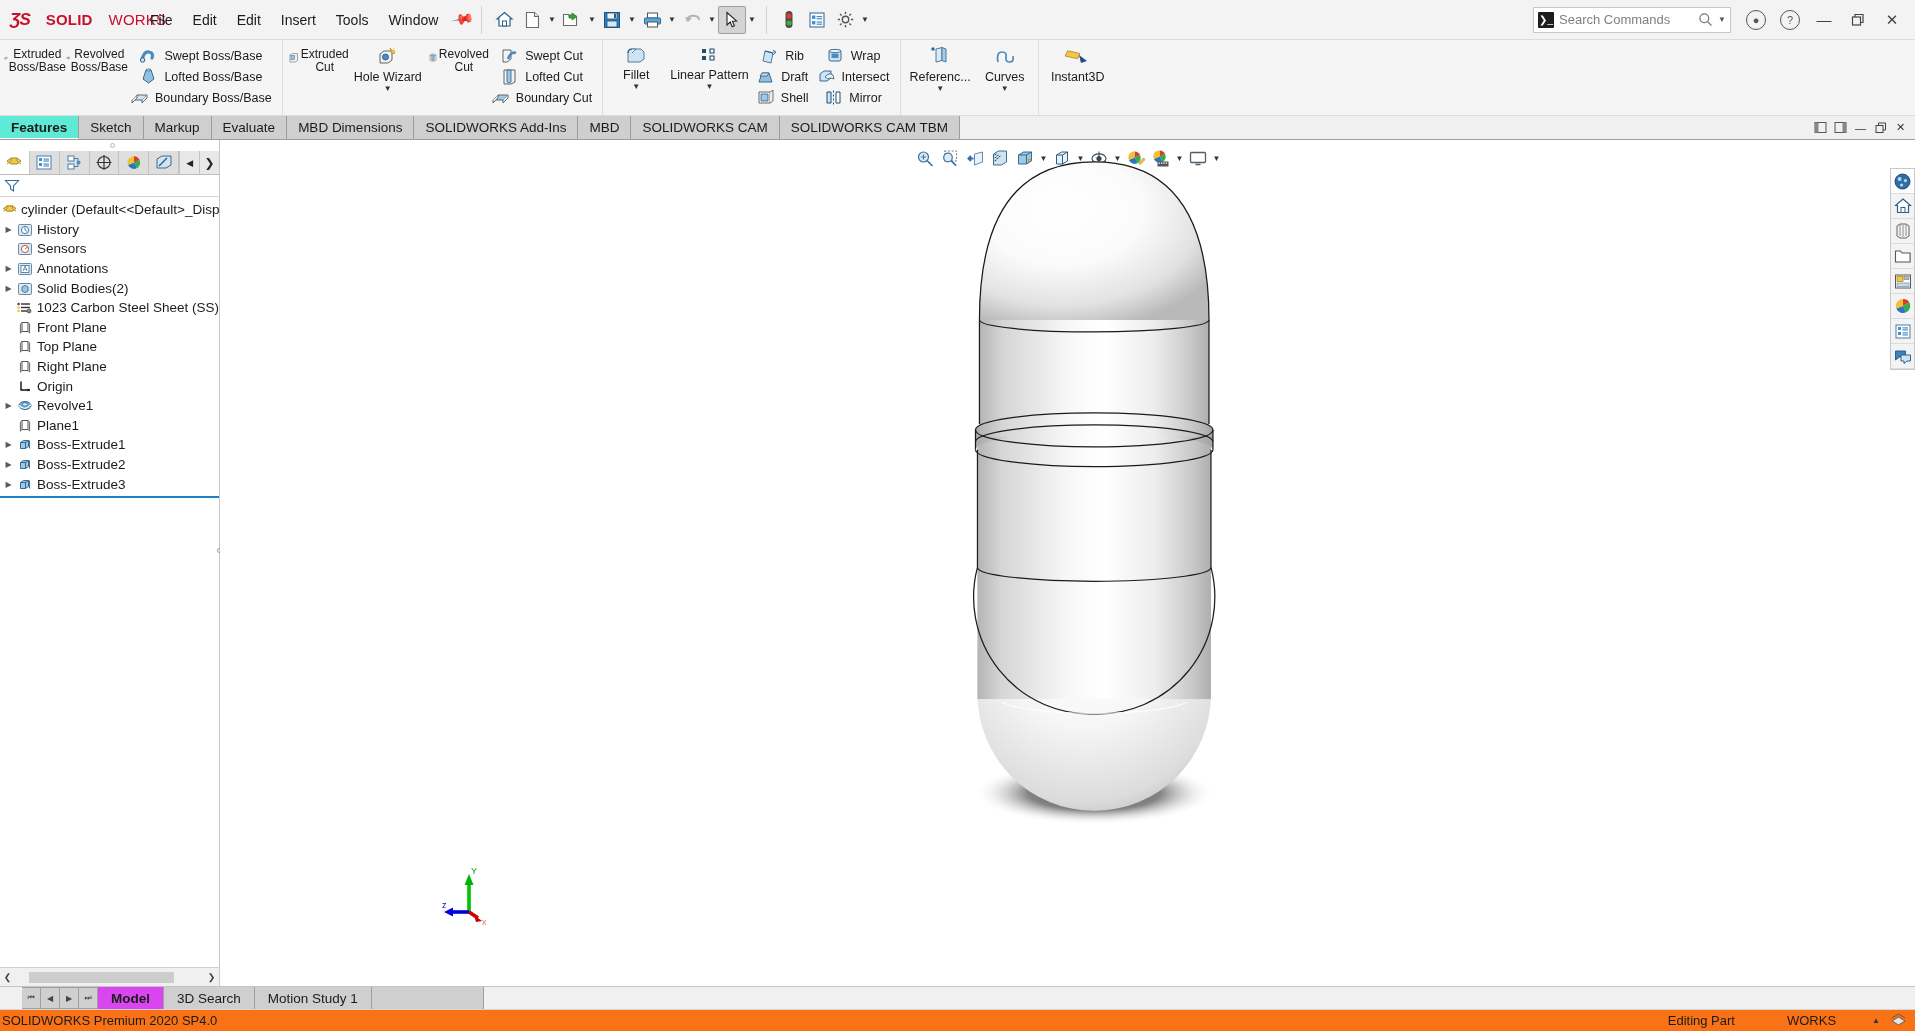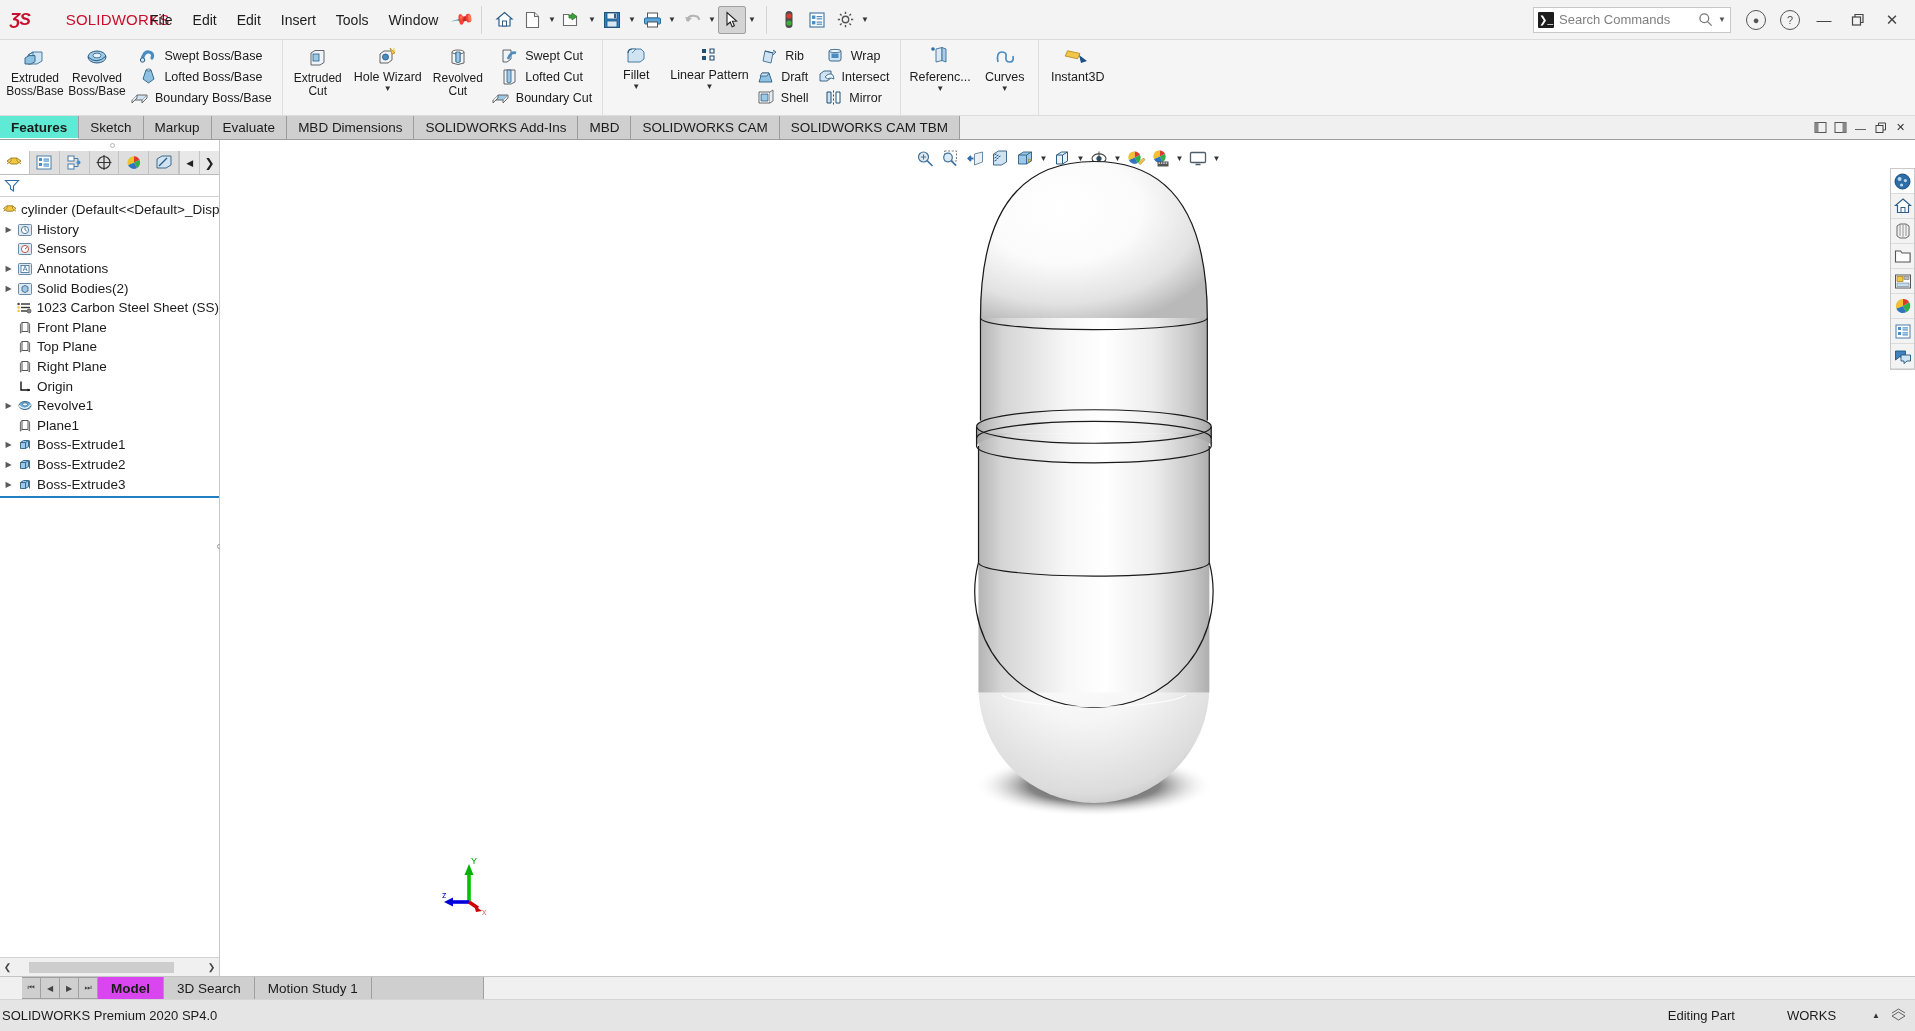--- a/index.html
+++ b/index.html
@@ -10,23 +10,23 @@
     background: #ffffff; overflow: hidden;
     -webkit-font-smoothing: antialiased;
   }
   .app { width: 1915px; height: 1031px; display: flex; flex-direction: column; position: relative; background:#fff; }
 
   
   .titlebar {
     height: 40px; min-height:40px; display: flex; align-items: center;
     background: #f3f3f3; border-bottom: 1px solid #dcdcdc; position: relative;
   }
-  .sw-logo { display:flex; align-items:center; gap:0; padding-left: 10px; width: 140px; }
+  .sw-logo { display:flex; align-items:center; gap:16px; padding-left: 10px; width: 140px; }
   .sw-logo .ds { color:#c8102e; font-weight:bold; font-size:17px; font-style:italic; letter-spacing:-1px;}
-  .sw-logo .solid { color:#c8102e; font-weight:normal; font-size:15px; letter-spacing:0.2px;margin-left:36px;}
+  .sw-logo .solid { color:#c8102e; font-weight:bold; font-size:15px; letter-spacing:0.2px;}
   .sw-logo .works { color:#c8102e; font-size:15px; letter-spacing:0.2px;}
   .menubar { display:flex; align-items:center; gap:0px; }
   .menuitem { padding: 4px 10px; font-size:14px; color:#1b1b1b; cursor:default; }
   .pin-icon { margin-left:6px; color:#9a9a9a; font-size:15px; transform: rotate(35deg); display:inline-block;}
   .tb-sep { width:1px; height:28px; background:#d4d4d4; margin:0 8px; }
   .tbtn { width:28px; height:28px; display:flex; align-items:center; justify-content:center; border:1px solid transparent; border-radius:2px;}
   .tbtn.active { background:#d4d4d4; border:1px solid #a0a0a0; }
   .caret { width:12px; height:28px; display:flex; align-items:center; justify-content:center; color:#333; font-size:8px; }
   .doc-title { position:absolute; left:0; right:0; text-align:center; font-size:14px; color:#1b1b1b; pointer-events:none; }
   .tright { margin-left:auto; display:flex; align-items:center; padding-right:6px; }
@@ -36,21 +36,21 @@
   }
   .searchbox .sicon { width:16px;height:16px;background:#1d1d1d;color:#fff;font-size:10px;display:flex;align-items:center;justify-content:center;border-radius:1px;}
   .searchbox .sph { flex:1; font-size:13px; color:#808080; }
   .winbtn { width:34px;height:34px;display:flex;align-items:center;justify-content:center;color:#444;font-size:15px;}
   .circ-ic { width:20px;height:20px;border:1.5px solid #555;border-radius:50%;display:flex;align-items:center;justify-content:center;font-size:11px;color:#555;}
 
   
   .ribbon { height: 76px; min-height:76px; background:#f5f5f5; border-bottom:1px solid #dcdcdc; display:flex; align-items:stretch; }
   .rgroup { display:flex; align-items:flex-start; padding: 2px 4px; border-right:1px solid #dededd; }
   .rgroup:last-child { border-right:none; }
-  .rbig { width:62px; display:flex; flex-direction:column; align-items:center; padding-top:4px; cursor:default; }
+  .rbig { width:62px; display:flex; padding-top:4px; cursor:default; }
   .rbig .lbl { font-size:12px; text-align:center; line-height:13px; margin-top:2px; color:#1b1b1b;}
   .rmed { width:auto; min-width:58px; display:flex; flex-direction:column; align-items:center; padding:4px 5px 0 5px;}
   .rmed .lbl { font-size:12.5px; text-align:center; line-height:14px; margin-top:2px; }
   .rcol { display:flex; flex-direction:column; justify-content:flex-start; padding-top:3px;}
   .rsmall { display:flex; align-items:center; gap:6px; padding:1px 6px 1px 2px; height:21px;justify-content:center; }
   .rsmall .lbl { font-size:12.5px; white-space:nowrap; }
   .dncaret { font-size:8px; color:#333; text-align:center; height:10px; line-height:10px; }
 
   
   .tabstrip { height:24px; min-height:24px; background:#f0f0f0; display:flex; align-items:stretch; position:relative; border-bottom:1px solid #9d9d9d;}
@@ -94,21 +94,21 @@
   .rdock .rb { height:25px; display:flex;align-items:center;justify-content:center; border-bottom:1px solid #dcdcdc; }
   .rdock .rb.active { background:#fff; }
 
   
   .btabs { height:23px; min-height:23px; background:#f0f0f0; border-top:1px solid #c4c4c4; display:flex; align-items:stretch; }
   .navb { width:19px; display:flex;align-items:center;justify-content:center;background:#cfcfcf;border:1px solid #a0a0a0;border-left:none;font-size:8px;color:#444;}
   .navgrp{ display:flex; margin-left:22px; }
   .btab { padding:0 13px; display:flex;align-items:center; font-size:13.5px; background:#cfcfcf; border-right:1px solid #a0a0a0;}
   .btab.active { background:#d946ef; font-weight:bold; }
   .btab-fill { width:112px; background:#cfcfcf; border-right:1px solid #a0a0a0;}
-  .statusbar { height:32px; min-height:22px; background:#e5e5e5; border-top:1px solid #d5d5d5; display:flex; align-items:center; font-size:13px; color:#1b1b1b; }
+  .statusbar { height:22px; min-height:22px; background:#f97316; border-top:1px solid #d5d5d5; display:flex; align-items:center; font-size:13px; color:#1b1b1b; }
   .sb-left { padding-left:2px; }
   .sb-right { margin-left:auto; display:flex; align-items:center; gap:0; padding-right:8px;}
   .sb-cell { padding:0 26px; }
   .sb-caret { font-size:8px; color:#333; padding:0 10px; }
 </style>
 </head>
 <body>
 
 <div class="app">
 

